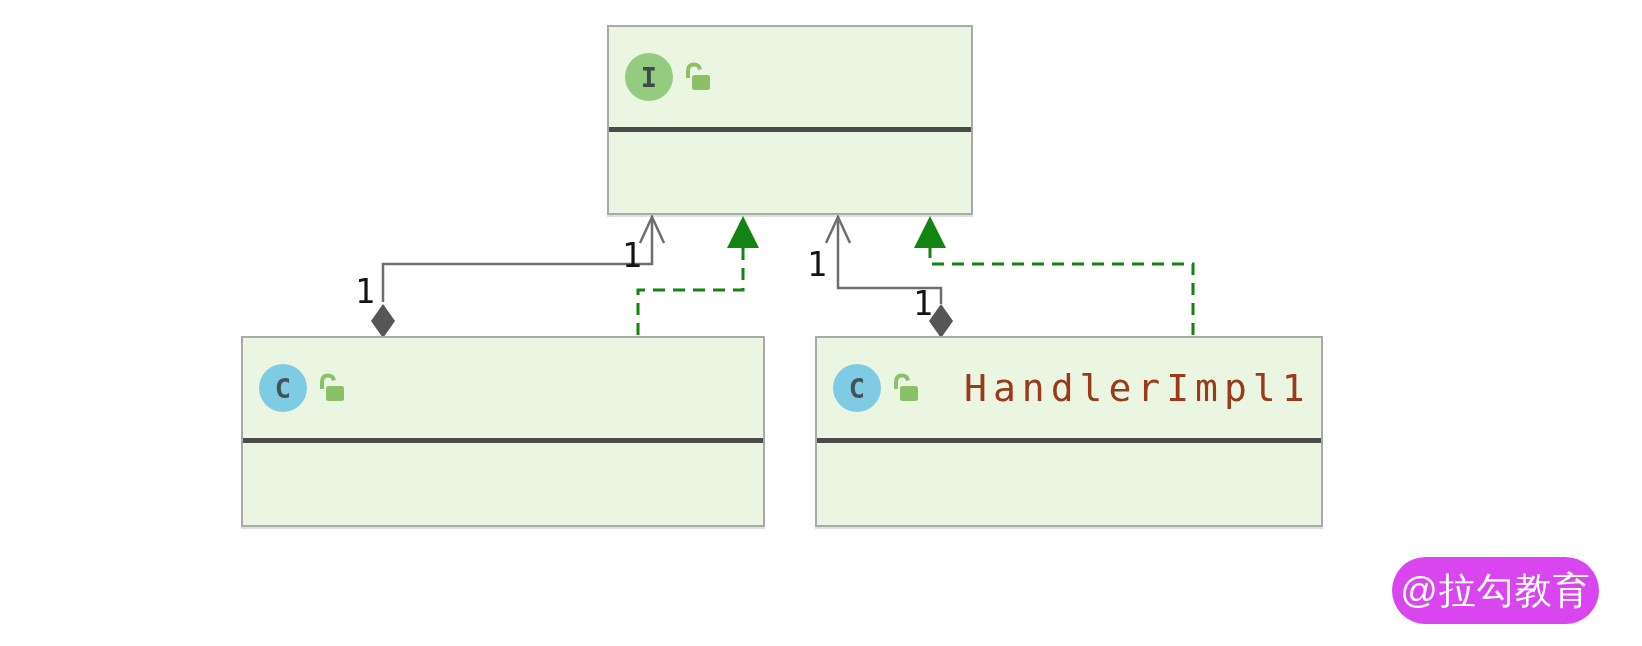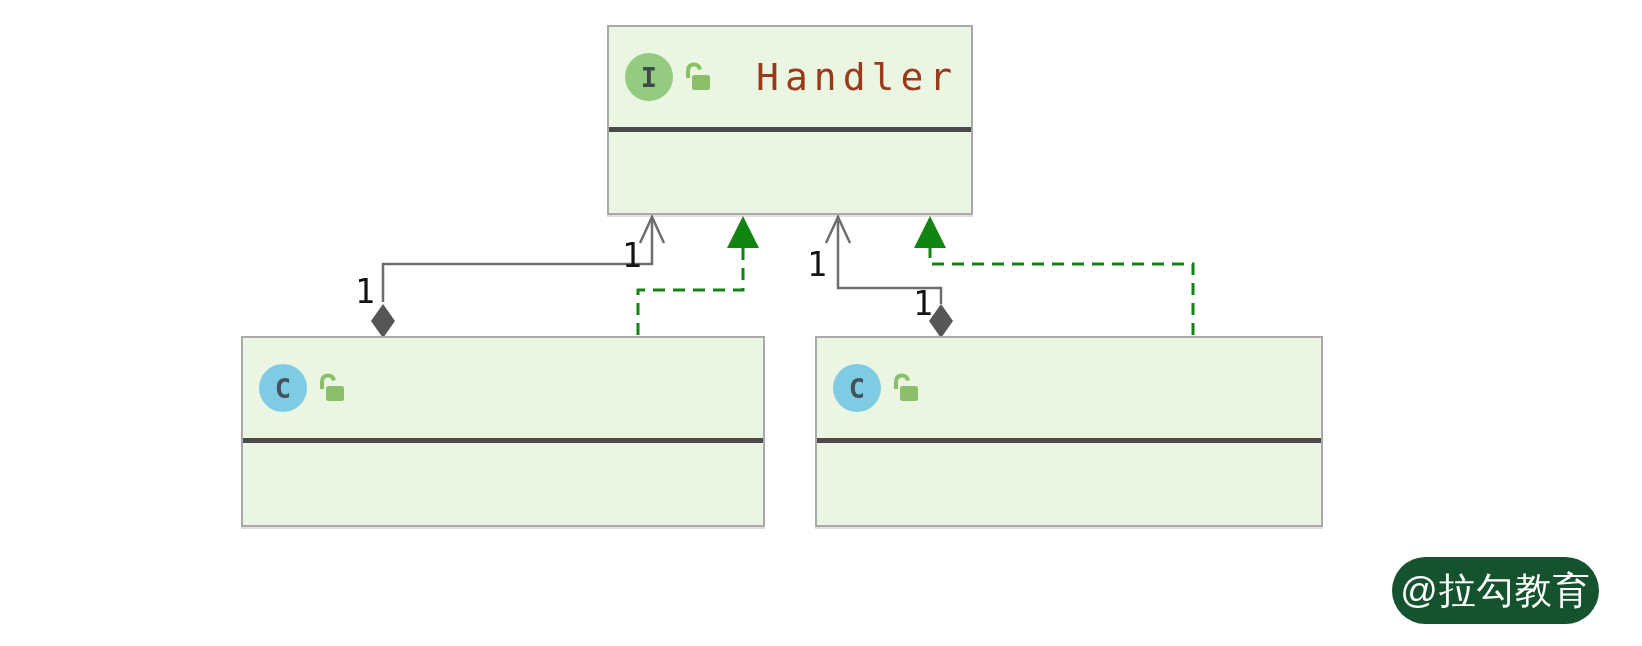--- a/index.html
+++ b/index.html
@@ -63,21 +63,21 @@
     font-family:"DejaVu Sans Mono","Liberation Mono",monospace;
   }
   #mult-agg-left-source{left:365px;top:291px;}
   #mult-agg-left-target{left:632px;top:255px;}
   #mult-agg-right-target{left:817px;top:264px;}
   #mult-agg-right-source{left:923px;top:303px;}
 
   .watermark{
     position:absolute;
     left:1392px;top:557px;width:207px;height:67px;
-    background:#14532d;border-radius:34px;
+    background:#d946ef;border-radius:34px;
     display:flex;align-items:center;justify-content:center;
     color:#ffffff;font-size:37px;
     font-family:"Liberation Sans","DejaVu Sans",sans-serif;
     letter-spacing:1px;
   }
 </style>
 </head>
 <body>
 
 <div class="stage">
@@ -109,21 +109,20 @@
 
   <div class="node" id="node-handler">
     <div class="node-title">
       <span class="badge badge-interface">I</span>
       <span class="lock">
         <svg viewBox="0 0 32 32" width="32" height="32">
           <path d="M6 17 V 10 Q6 3.5 12 3.5 Q17 3.5 18 8.5" fill="none" stroke="#8cc068" stroke-width="4"></path>
           <rect x="10" y="14" width="18" height="15" rx="2.5" fill="#8cc068"></rect>
         </svg>
       </span>
-      <span class="node-name">Handler</span>
     </div>
     <div class="node-sep"></div>
     <div class="node-body"></div>
   </div>
 
   <div class="node" id="node-handlerimpl2">
     <div class="node-title">
       <span class="badge badge-class">C</span>
       <span class="lock">
         <svg viewBox="0 0 32 32" width="32" height="32">
@@ -138,20 +137,21 @@
 
   <div class="node" id="node-handlerimpl1">
     <div class="node-title">
       <span class="badge badge-class">C</span>
       <span class="lock">
         <svg viewBox="0 0 32 32" width="32" height="32">
           <path d="M6 17 V 10 Q6 3.5 12 3.5 Q17 3.5 18 8.5" fill="none" stroke="#8cc068" stroke-width="4"></path>
           <rect x="10" y="14" width="18" height="15" rx="2.5" fill="#8cc068"></rect>
         </svg>
       </span>
+      <span class="node-name">HandlerImpl1</span>
     </div>
     <div class="node-sep"></div>
     <div class="node-body"></div>
   </div>
 
   <span class="mult" id="mult-agg-left-source">1</span>
   <span class="mult" id="mult-agg-left-target">1</span>
   <span class="mult" id="mult-agg-right-target">1</span>
   <span class="mult" id="mult-agg-right-source">1</span>
 

